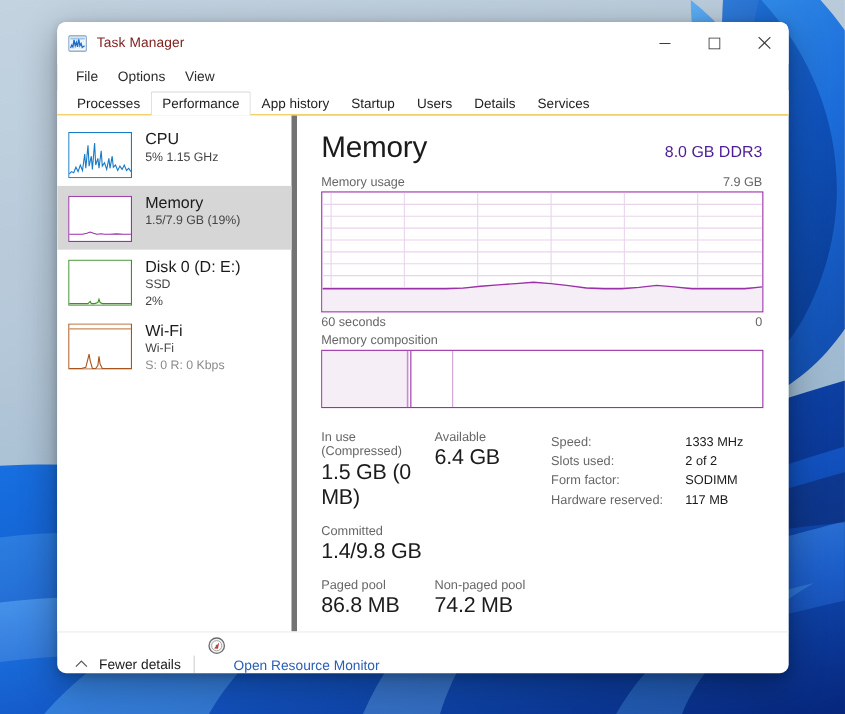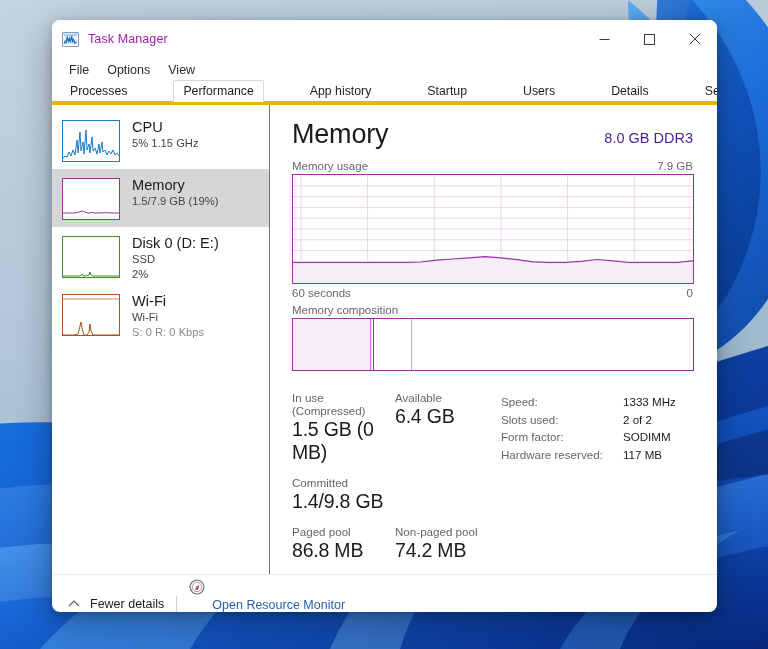--- a/index.html
+++ b/index.html
@@ -32,21 +32,21 @@
   .titlebar {
     height: 38px;
     display: flex; align-items: center;
     flex: 0 0 auto;
     background: #ffffff;
   }
   .tm-icon { margin-left: 10px; width: 17px; height: 17px; display:block; }
   .title-text {
     margin-left: 9px;
     font-size: 12.5px;
-    color: #a21caf;
+    color: #7f1d1d;
     letter-spacing: 0.1px;
   }
   .caption-buttons { margin-left: auto; display: flex; height: 38px; }
   .cap-btn {
     width: 45px; height: 38px;
     display: flex; align-items: center; justify-content: center;
     cursor: default;
   }
   .cap-btn svg { display:block; }
 
@@ -65,23 +65,22 @@
     cursor: default;
   }
 
   
   .tabstrip {
     flex: 0 0 auto;
     display: flex;
     align-items: flex-end;
     height: 23px;
     padding-left: 8px;
-    border-bottom: 4px solid #eab308;
-    background: #ffffff;
-    gap: 36px;
+    border-bottom: 1px solid #eab308;
+    background: #ffffff;
   }
   .tab {
     font-size: 12.3px;
     color: #1d1d1d;
     padding: 3px 9px 4px 9px;
     border: 1px solid transparent;
     border-bottom: none;
     position: relative;
     top: 1px;
     cursor: default;
@@ -95,21 +94,21 @@
     z-index: 2;
   }
 
   
   .content { flex: 1 1 auto; display: flex; min-height: 0; }
 
   
   .sidebar {
     width: 218px;
     flex: 0 0 218px;
-    border-right: 1px solid #737373;
+    border-right: 5px solid #737373;
     padding-top: 6px;
     background: #ffffff;
   }
   .side-item {
     display: flex;
     align-items: flex-start;
     padding: 8px 6px 8px 10px;
     height: 58px;
     cursor: default;
   }

